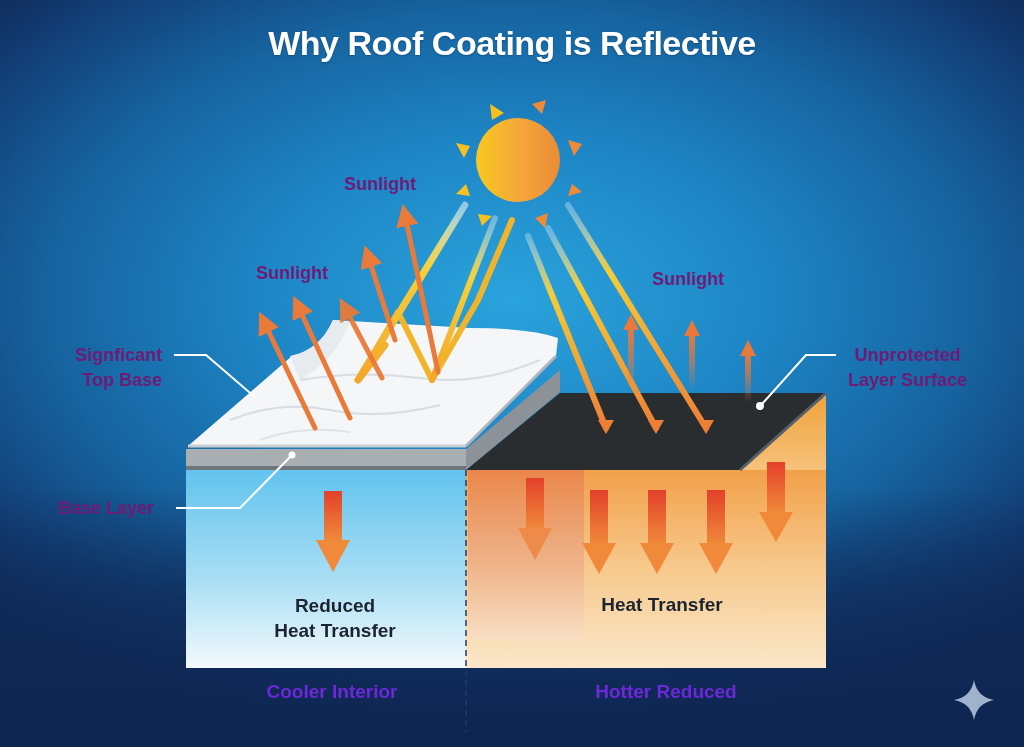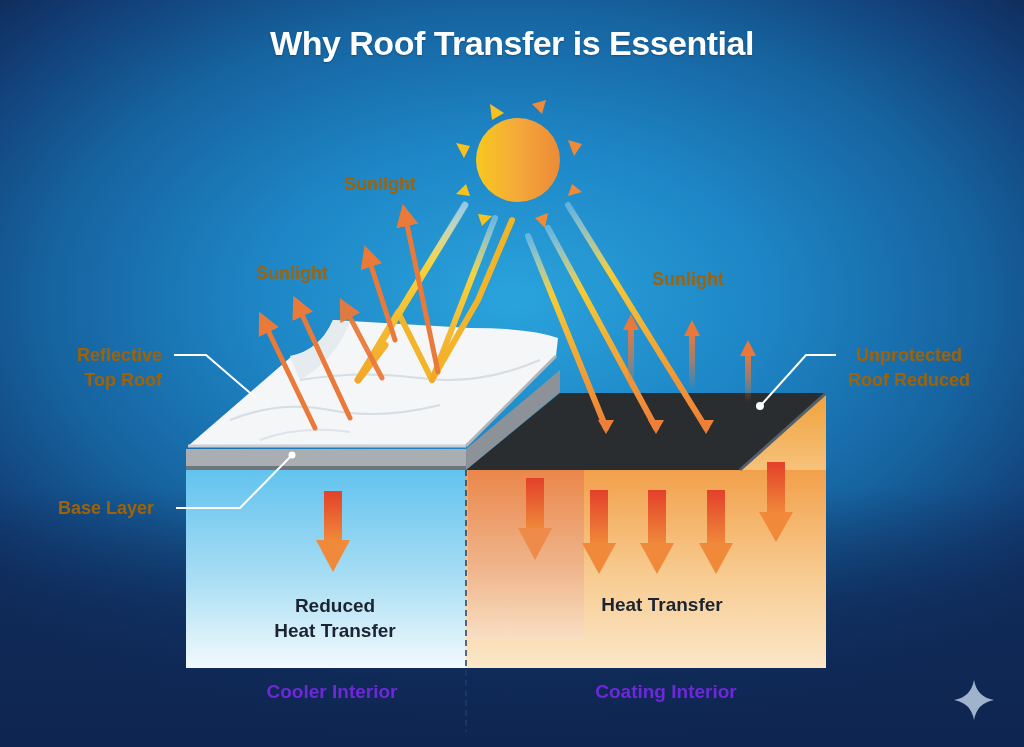--- a/index.html
+++ b/index.html
@@ -12,21 +12,21 @@
     position: absolute; left: 0; right: 0; bottom: 0; height: 260px;
     background: linear-gradient(to bottom, rgba(15,42,87,0) 0%, rgba(15,42,87,0.75) 45%, #0f2551 100%);
   }
   .title {
     position: absolute; top: 24px; left: 0; width: 100%;
     text-align: center; color: #ffffff; font-weight: bold; font-size: 34px;
     letter-spacing: -0.5px; text-shadow: 0 1px 2px rgba(0,0,0,0.25);
   }
   svg.art { position: absolute; left: 0; top: 0; }
   .label {
-    position: absolute; color: #a16207; font-weight: bold; font-size: 18px;
+    position: absolute; color: #701a75; font-weight: bold; font-size: 18px;
     line-height: 25px; white-space: nowrap;
   }
   .label.right { text-align: center; }
   .label.left { text-align: right; }
   .sun-label { font-size: 18px; }
   .box-text {
     position: absolute; color: #1b2430; font-weight: bold; font-size: 19px;
     line-height: 25px; text-align: center; width: 240px;
   }
   .bottom-label {
@@ -35,21 +35,21 @@
   }
   .sparkle {
     position: absolute; left: 952px; top: 678px; width: 44px; height: 44px;
   }
 </style>
 </head>
 <body>
 
 <div class="bg-bottom"></div>
 
-<div class="title">Why Roof Transfer is Essential</div>
+<div class="title">Why Roof Coating is Reflective</div>
 
 <svg class="art" width="1024" height="747" viewBox="0 0 1024 747">
   <defs>
     <linearGradient id="coolFill" x1="0" y1="0" x2="0" y2="1">
       <stop offset="0" stop-color="#62c3ee"></stop>
       <stop offset="0.55" stop-color="#a9def4"></stop>
       <stop offset="1" stop-color="#f2fafd"></stop>
     </linearGradient>
     <linearGradient id="hotFill" x1="0" y1="0" x2="0" y2="1">
       <stop offset="0" stop-color="#f2a04a"></stop>
@@ -195,38 +195,38 @@
     <polyline points="836,355 806,355 762,404"></polyline>
     <circle cx="760" cy="406" r="3" fill="#ffffff"></circle>
   </g>
 </svg>
 
 <div class="label sun-label" style="left:344px; top:172px;">Sunlight</div>
 <div class="label sun-label" style="left:256px; top:261px;">Sunlight</div>
 <div class="label sun-label" style="left:652px; top:267px;">Sunlight</div>
 
 <div class="label left" style="left:40px; top:343px; width:122px;">
-  <div>Reflective</div>
-  <div>Top Roof</div>
+  <div>Signficant</div>
+  <div>Top Base</div>
 </div>
 
 <div class="label" style="left:58px; top:496px;">Base Layer</div>
 
 <div class="label right" style="left:848px; top:343px;">
   <div>Unprotected</div>
-  <div>Roof Reduced</div>
+  <div>Layer Surface</div>
 </div>
 
 <div class="box-text" style="left:215px; top:593px;">
   <div>Reduced</div>
   <div>Heat Transfer</div>
 </div>
 
 <div class="box-text" style="left:542px; top:592px;">
   <div>Heat Transfer</div>
 </div>
 
 <div class="bottom-label" style="left:212px; top:681px;">Cooler Interior</div>
-<div class="bottom-label" style="left:546px; top:681px;">Coating Interior</div>
+<div class="bottom-label" style="left:546px; top:681px;">Hotter Reduced</div>
 
 <svg class="sparkle" viewBox="0 0 44 44">
   <path d="M22,2 Q25,19 42,22 Q25,25 22,42 Q19,25 2,22 Q19,19 22,2 Z" fill="#9fb3cc"></path>
 </svg>
 
 </body></html>

